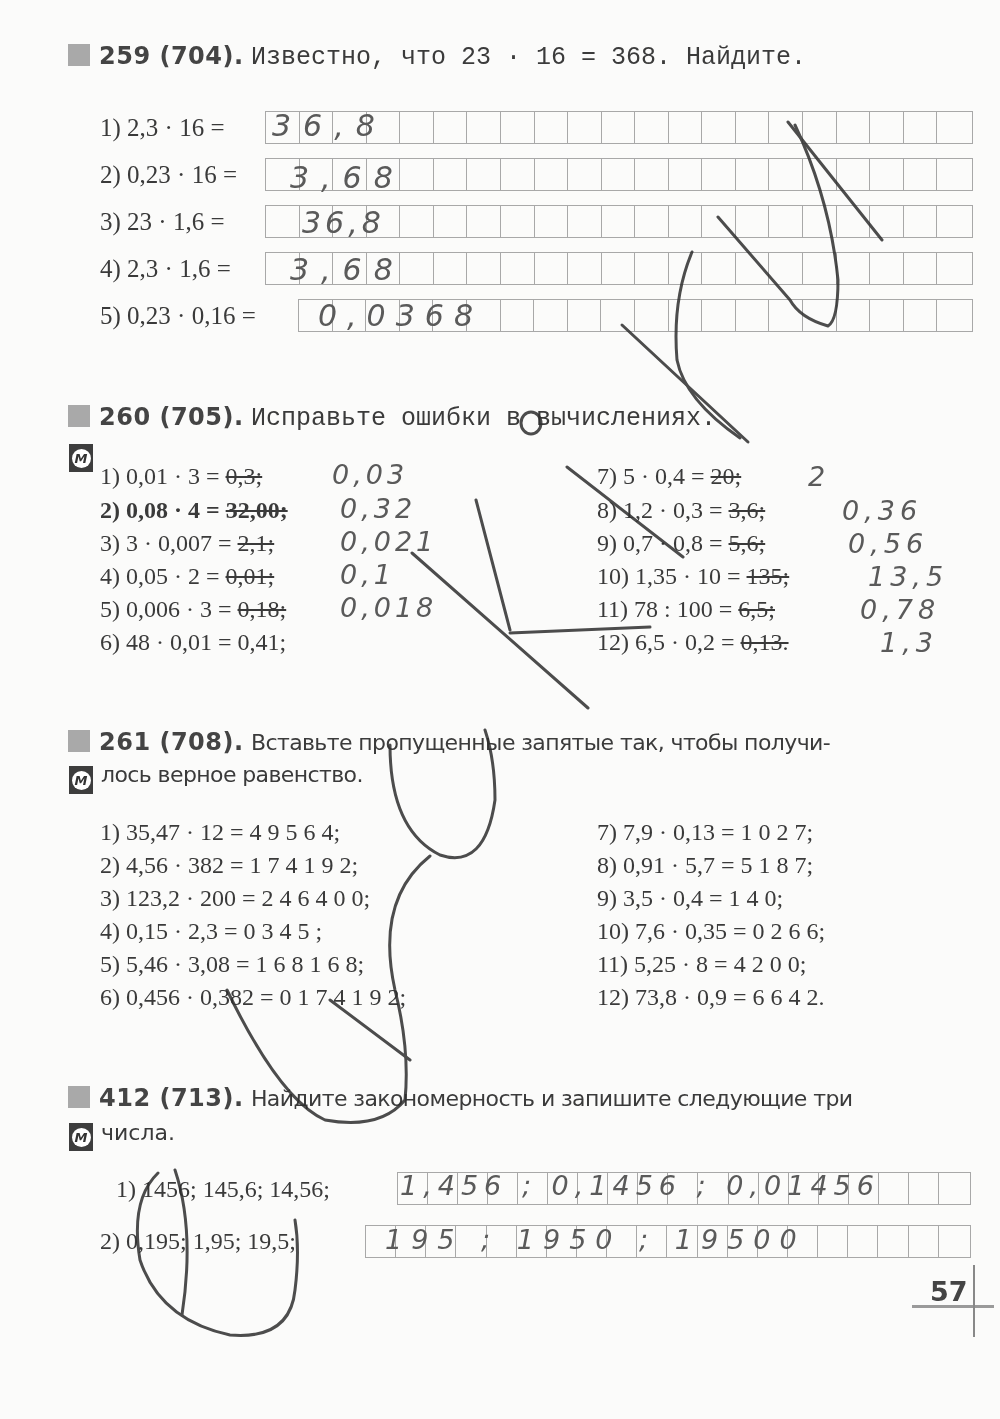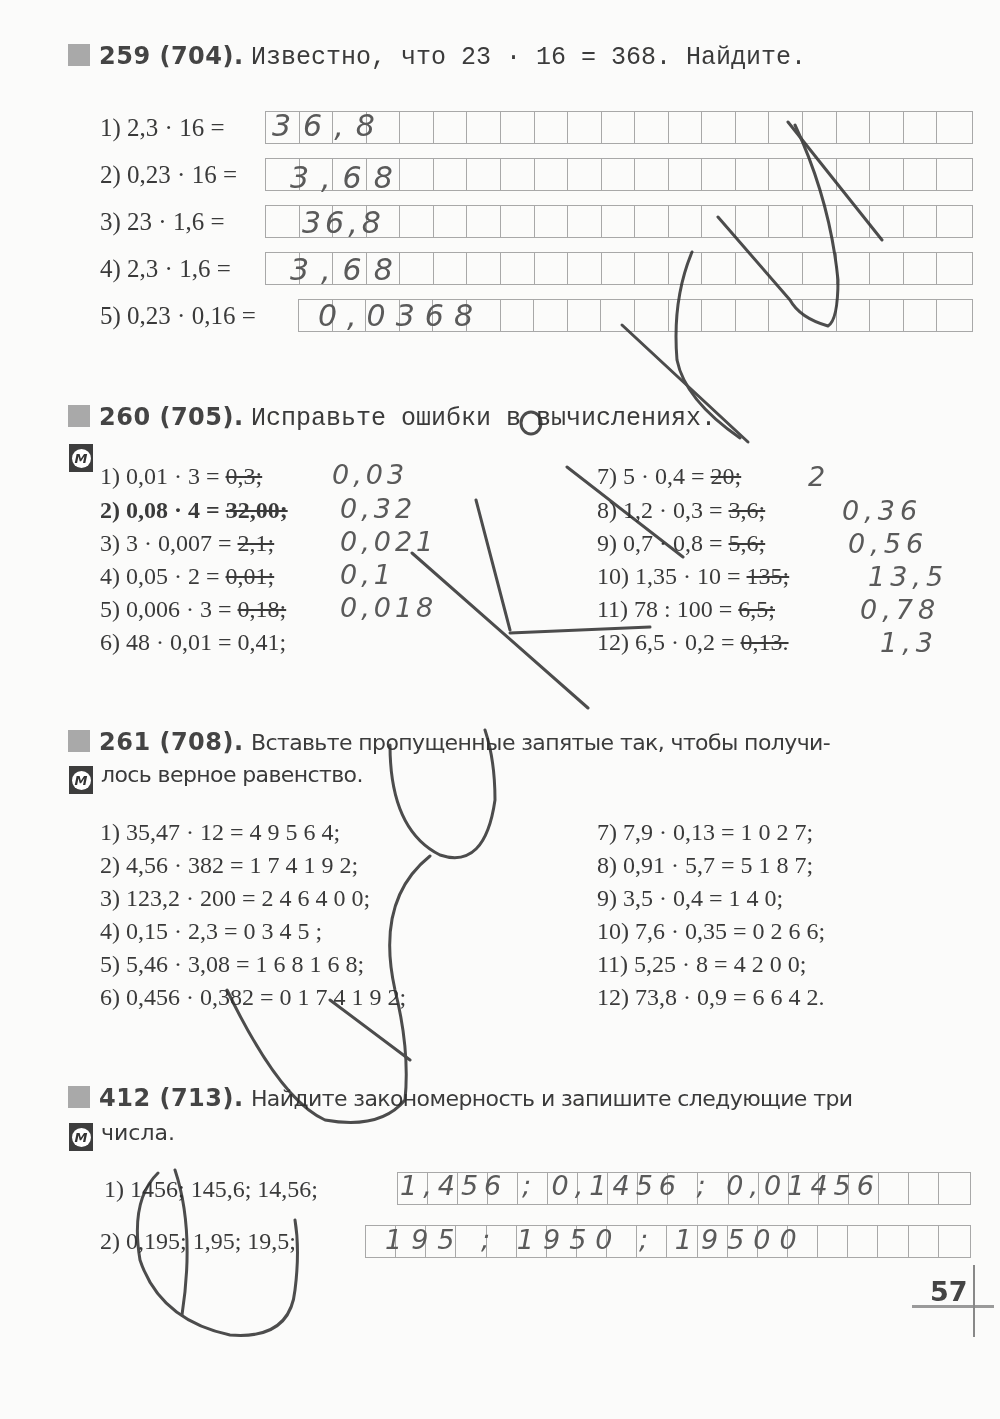--- a/index.html
+++ b/index.html
@@ -250,21 +250,21 @@
 
 <div class="task-head" style="top:1084px;">
   <span class="task-sq"></span><span class="task-num">412 (713).</span>
   <span class="task-text cond">Найдите закономерность и запишите следующие три</span>
 </div>
 <div class="line" style="left:101px; top:1120px; font-family:'DejaVu Sans', sans-serif; font-size:22px;">числа.</div>
 <div class="m-badge" style="top:1123px;">
     <span>M</span>
   </div>
 
-<div class="line" style="left:104px; top:1176px;">1) 1456; 145,6; 14,56;</div>
+<div class="line" style="left:116px; top:1176px;">1) 1456; 145,6; 14,56;</div>
 <div class="line" style="left:100px; top:1228px;">2) 0,195; 1,95; 19,5;</div>
 <div class="grid" id="g6" style="left:397px; top:1172px; width:574px;">
     <div class="cell" style="width:30.05263157894737px;"></div>
     <div class="cell" style="width:30.05263157894737px;"></div>
     <div class="cell" style="width:30.05263157894737px;"></div>
     <div class="cell" style="width:30.05263157894737px;"></div>
     <div class="cell" style="width:30.05263157894737px;"></div>
     <div class="cell" style="width:30.05263157894737px;"></div>
     <div class="cell" style="width:30.05263157894737px;"></div>
     <div class="cell" style="width:30.05263157894737px;"></div>

